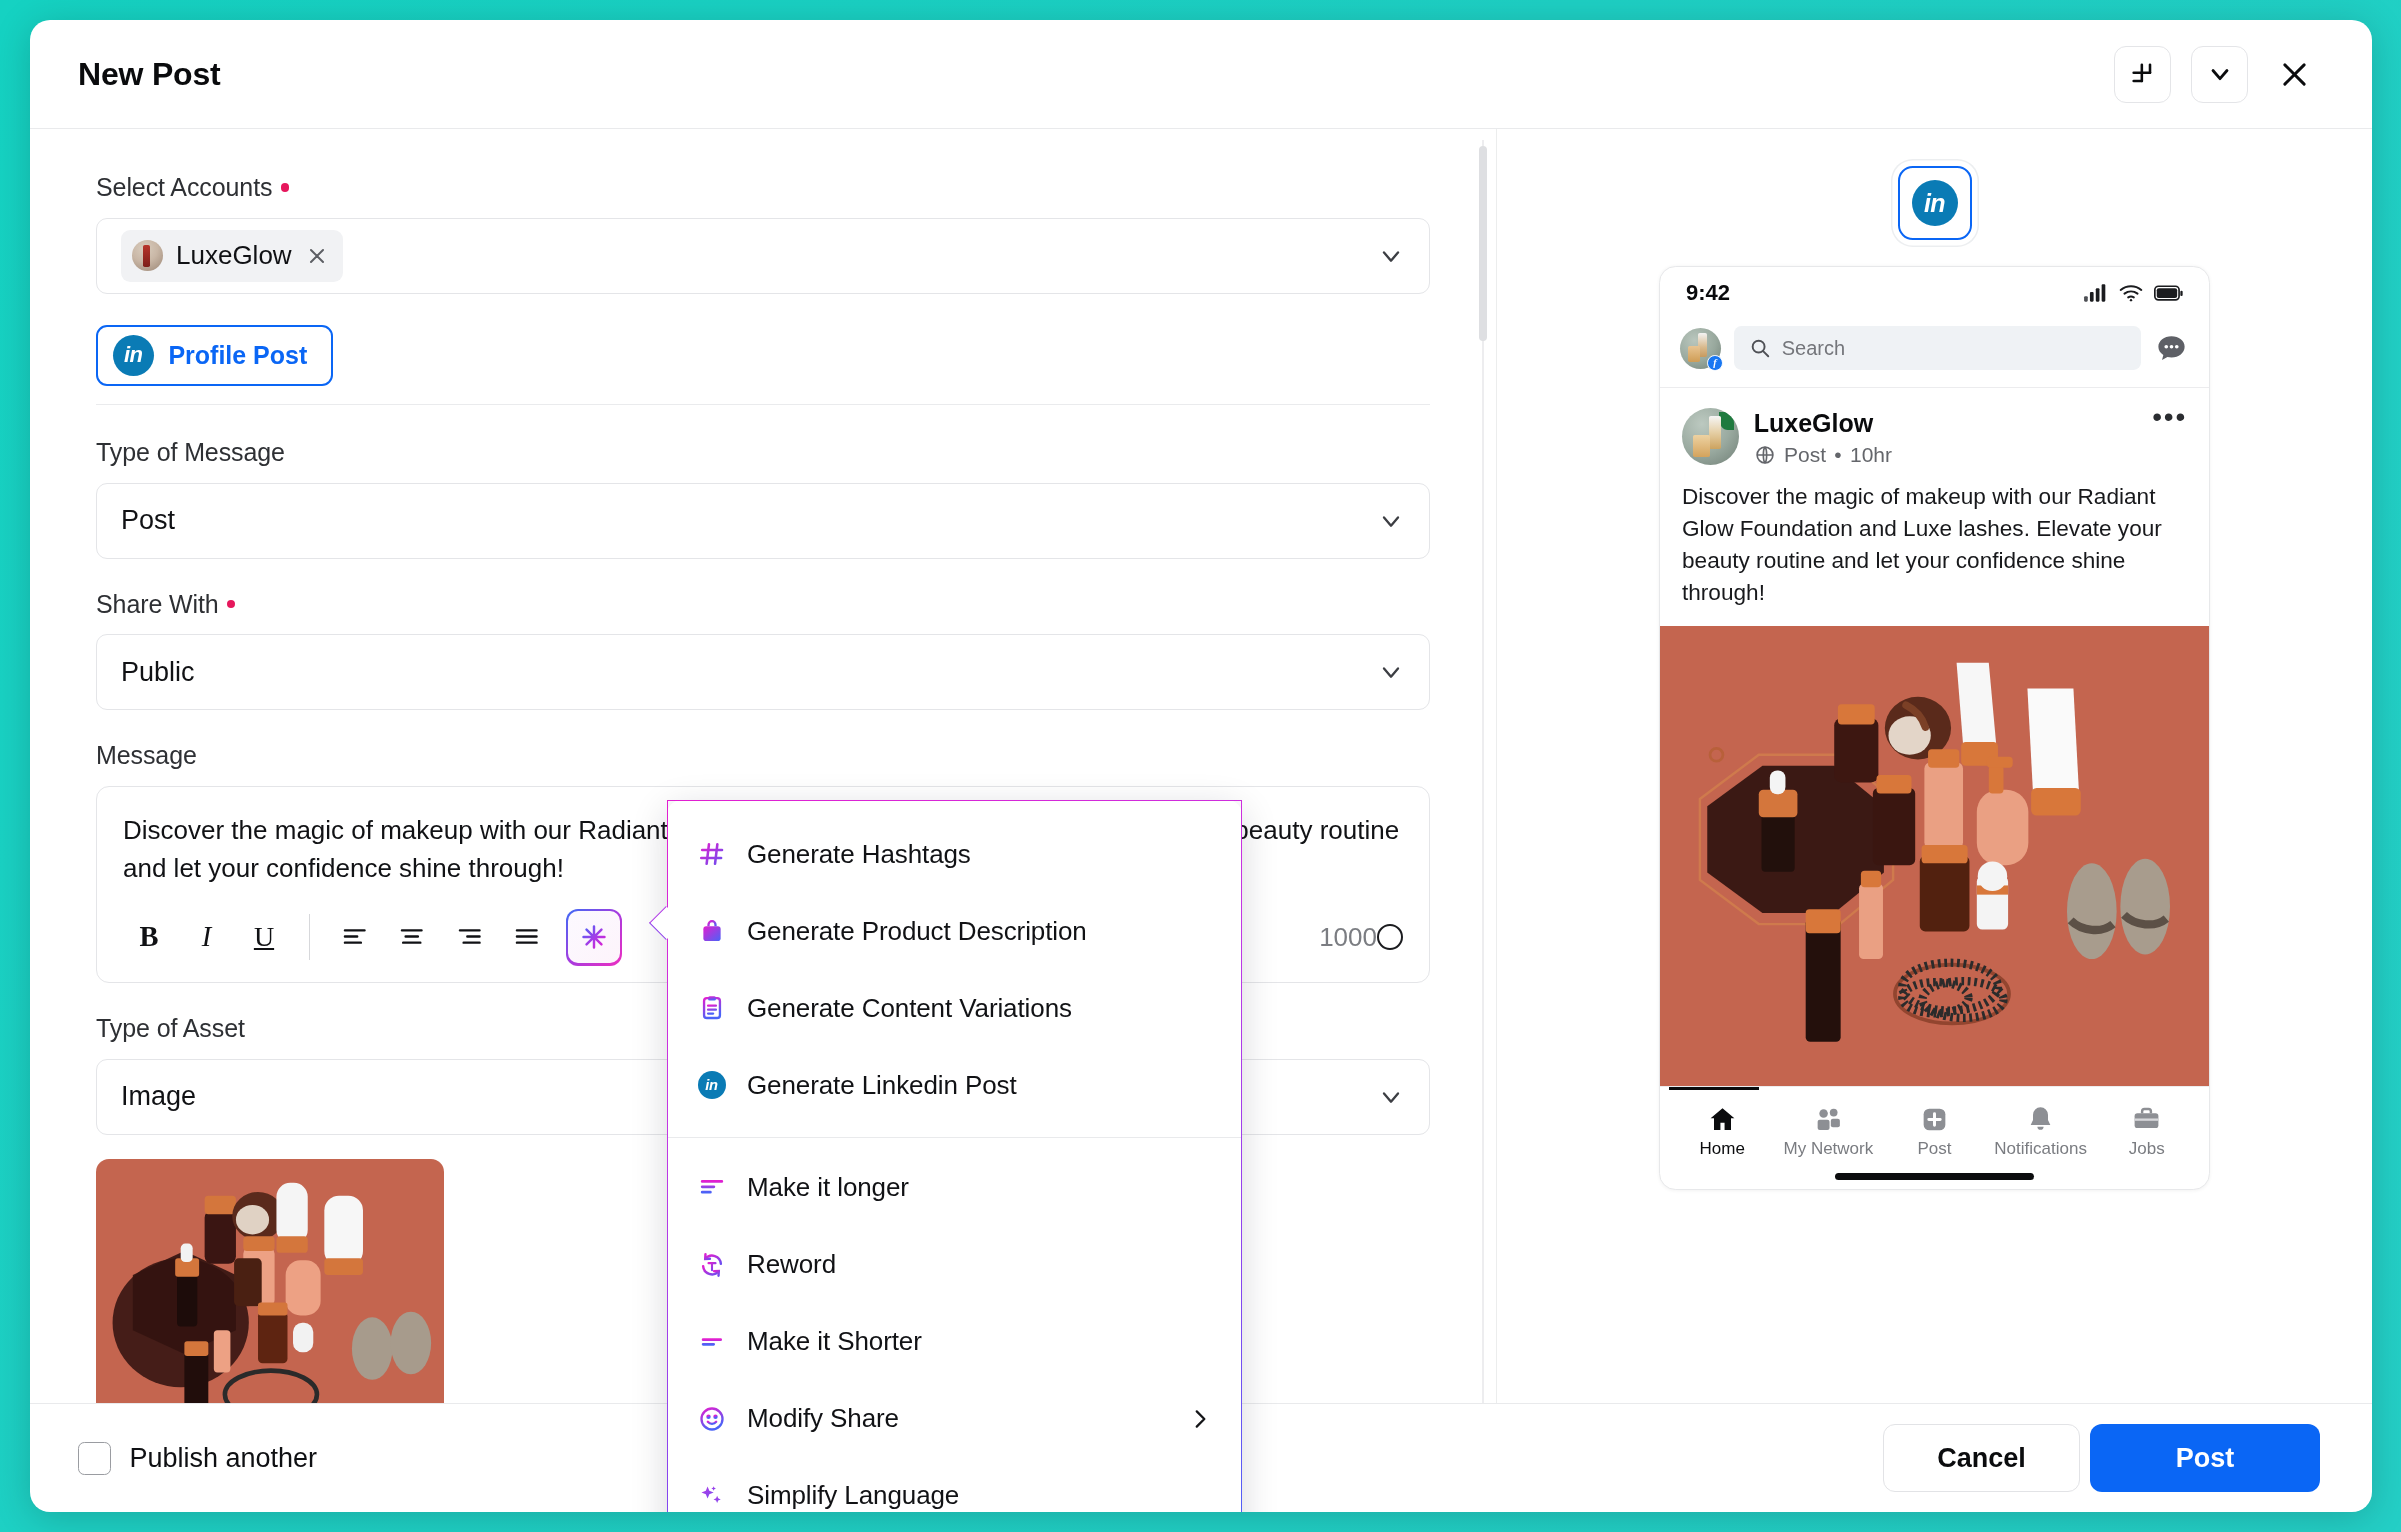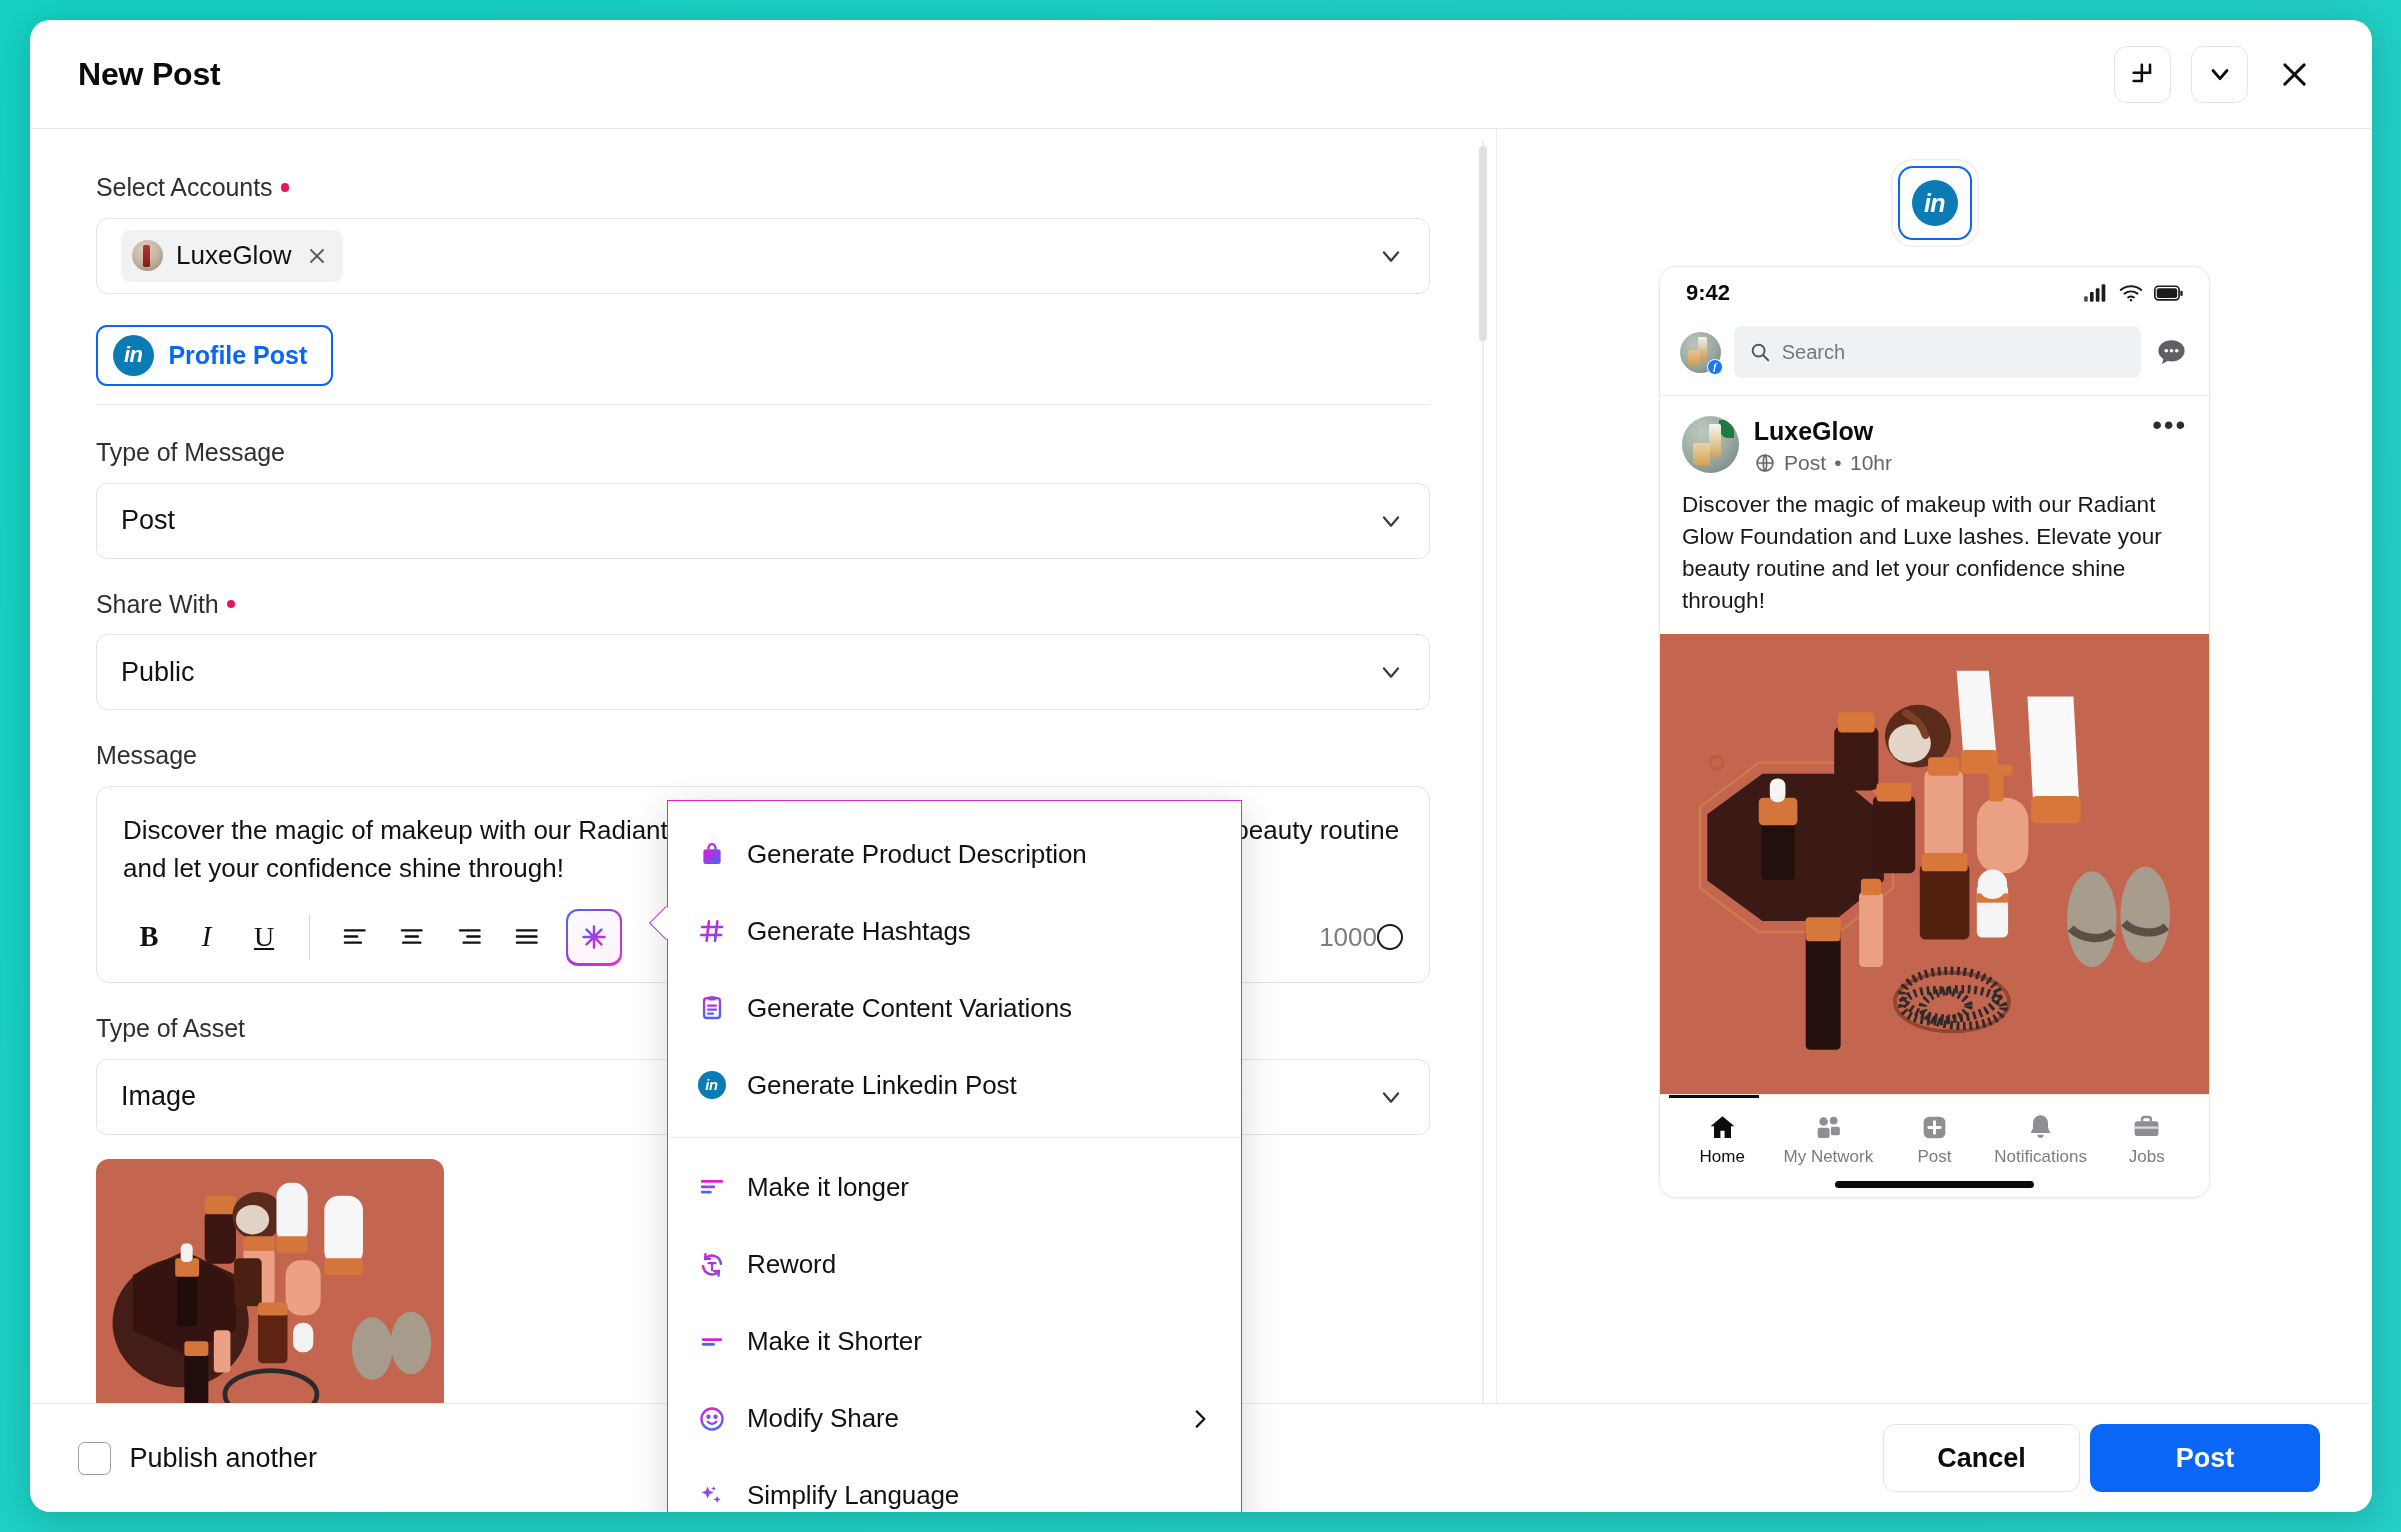--- a/index.html
+++ b/index.html
@@ -359,21 +359,21 @@
     position: absolute; right: -1.8px; bottom: -1.8px;
     width: 15.7px; height: 15.7px; border-radius: 50%;
     background: #1877f2;
     border: 1.8px solid #fff;
     color: #fff; font-size: 10px; font-weight: 700;
     display: flex; align-items: center; justify-content: center;
     font-family: "Liberation Serif", serif;
   }
   .search-pill {
     flex: 1 1 auto;
-    height: 52px;
+    height: 44px;
     border-radius: 7.4px;
     background: #eff2f5;
     display: flex;
     align-items: center;
     gap: 11px;
     padding: 0 14.7px;
     cursor: text;
   }
   .search-ph { font-size: 20px; color: #74767b; }
 
@@ -923,47 +923,47 @@
             <i></i>
           </div>
       </div>
     </div>
 
     <div class="ai-menu">
       <div class="ai-menu-caret"></div>
 
       <div class="ai-item">
         <span class="ai-icon">
+          <svg width="28" height="28" viewBox="0 0 24 24" fill="none" stroke="url(#g2)" stroke-width="2.2" stroke-linecap="round">
+            <defs>
+                <linearGradient id="g2" x1="0" y1="0" x2="1" y2="1">
+              <stop offset="0%" stop-color="#e11fd0"></stop>
+                  <stop offset="100%" stop-color="#6a4ef0"></stop>
+                </linearGradient>
+              </defs>
+            <path d="M9.4 3.6L7.4 20.4M16.6 3.6l-2 16.8M3.6 8.6h17M2.8 15.4h17"></path>
+          </svg>
+        </span>
+        <span class="ai-item-label">Generate Hashtags</span>
+      </div>
+
+      <div class="ai-item">
+        <span class="ai-icon">
           <svg width="28" height="28" viewBox="0 0 24 24">
             <defs>
                 <linearGradient id="g1" x1="0" y1="0" x2="1" y2="1">
               <stop offset="0%" stop-color="#e11fd0"></stop>
                   <stop offset="100%" stop-color="#4a63f7"></stop>
                 </linearGradient>
               </defs>
             <path d="M9 8V6.6a3 3 0 0 1 6 0V8" fill="none" stroke="url(#g1)" stroke-width="2"></path>
             <rect x="4.6" y="8" width="14.8" height="12.6" rx="2.4" fill="url(#g1)"></rect>
           </svg>
         </span>
         <span class="ai-item-label">Generate Product Description</span>
-      </div>
-
-      <div class="ai-item">
-        <span class="ai-icon">
-          <svg width="28" height="28" viewBox="0 0 24 24" fill="none" stroke="url(#g2)" stroke-width="2.2" stroke-linecap="round">
-            <defs>
-                <linearGradient id="g2" x1="0" y1="0" x2="1" y2="1">
-              <stop offset="0%" stop-color="#e11fd0"></stop>
-                  <stop offset="100%" stop-color="#6a4ef0"></stop>
-                </linearGradient>
-              </defs>
-            <path d="M9.4 3.6L7.4 20.4M16.6 3.6l-2 16.8M3.6 8.6h17M2.8 15.4h17"></path>
-          </svg>
-        </span>
-        <span class="ai-item-label">Generate Hashtags</span>
       </div>
 
       <div class="ai-item">
         <span class="ai-icon">
           <svg width="28" height="28" viewBox="0 0 24 24">
             <defs>
                 <linearGradient id="g3" x1="0" y1="0" x2="0.3" y2="1">
               <stop offset="0%" stop-color="#e11fd0"></stop>
                   <stop offset="100%" stop-color="#4a63f7"></stop>
                 </linearGradient>

